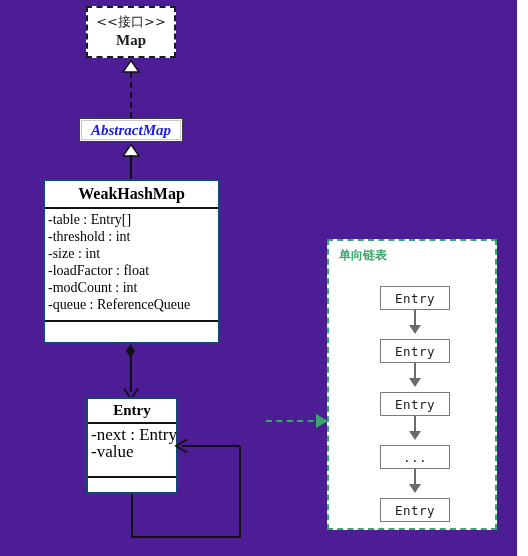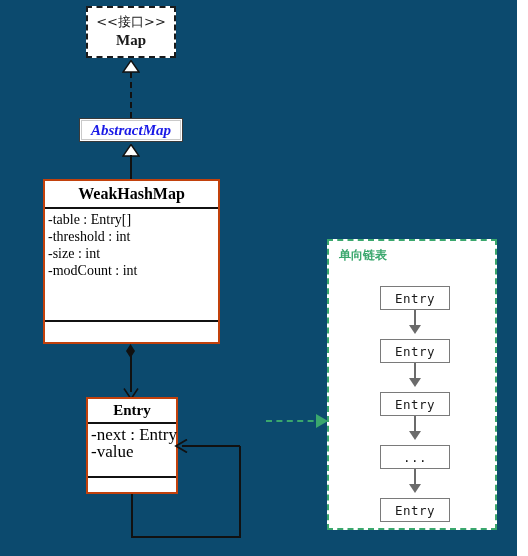--- a/index.html
+++ b/index.html
@@ -4,21 +4,21 @@
 <style>
   html, body {
     margin: 0;
     padding: 0;
     background: #ffffff;
   }
   #canvas {
     position: relative;
     width: 517px;
     height: 556px;
-    background: #0c4a6e;
+    background: #4c1d95;
     font-family: "Liberation Serif", serif;
     overflow: hidden;
   }
 
   
   .abs { position: absolute; }
 
   
   #iface-box {
     left: 86px; top: 6px;
@@ -66,21 +66,21 @@
     font-size: 15px;
     font-weight: bold;
     font-style: italic;
     color: #1919e6;
     white-space: nowrap;
   }
 
   
   .uml-class {
     background: #ffffff;
-    border: 2px solid #c2410c;
+    border: 2px solid #0c4a6e;
     box-sizing: border-box;
   }
   .uml-title {
     text-align: center;
     font-weight: bold;
     font-size: 16px;
     color: #000000;
     border-bottom: 2px solid #111111;
     box-sizing: border-box;
     display: flex;
@@ -216,21 +216,23 @@
     </svg>
   </div>
   <div class="abs vline" style="left:130px; top:155px; height:25px;"></div>
 
   <div id="weakhashmap-box" class="abs uml-class">
     <div class="uml-title">WeakHashMap</div>
     <div class="uml-attrs">
       <div class="uml-attr">-table : Entry[]</div>
       <div class="uml-attr">-threshold : int</div>
       <div class="uml-attr">-size : int</div>
+      <div class="uml-attr">-loadFactor : float</div>
       <div class="uml-attr">-modCount : int</div>
+      <div class="uml-attr">-queue : ReferenceQueue</div>
     </div>
     <div class="uml-methods"></div>
   </div>
 
   <div class="abs diamond" style="left:126px; top:344px;"></div>
   <div class="abs vline" style="left:130px; top:352px; height:40px;"></div>
   <div class="abs" style="left:123px; top:386px;">
     <svg width="16" height="12" viewBox="0 0 16 12" aria-hidden="true">
       <polyline points="1,0.5 8,11 15,0.5" fill="none" stroke="#111111" stroke-width="1.6"></polyline>
     </svg>

